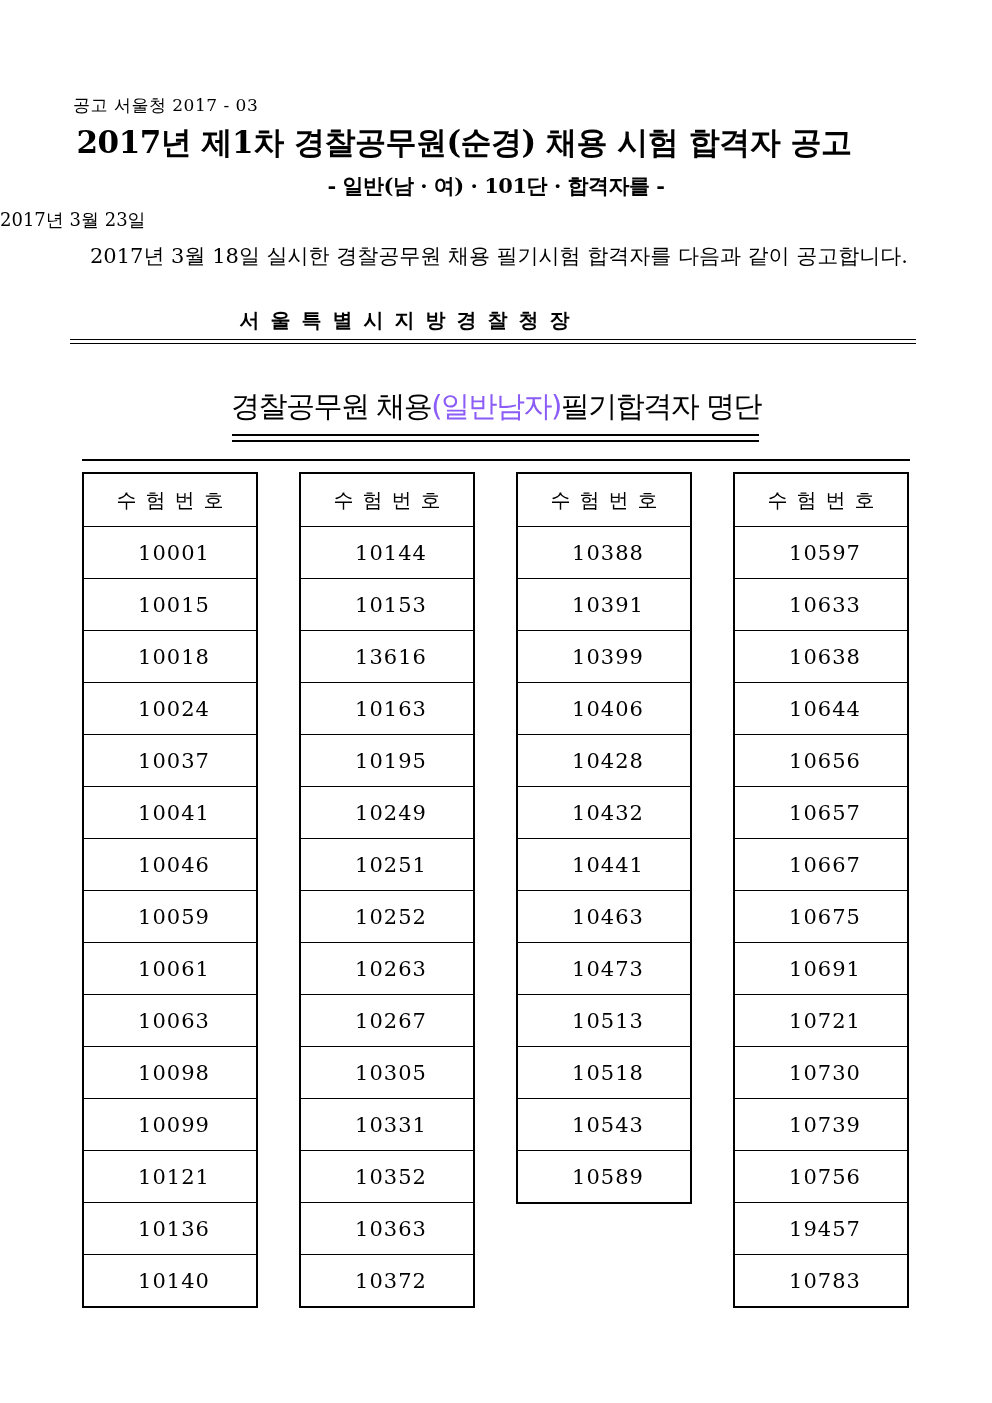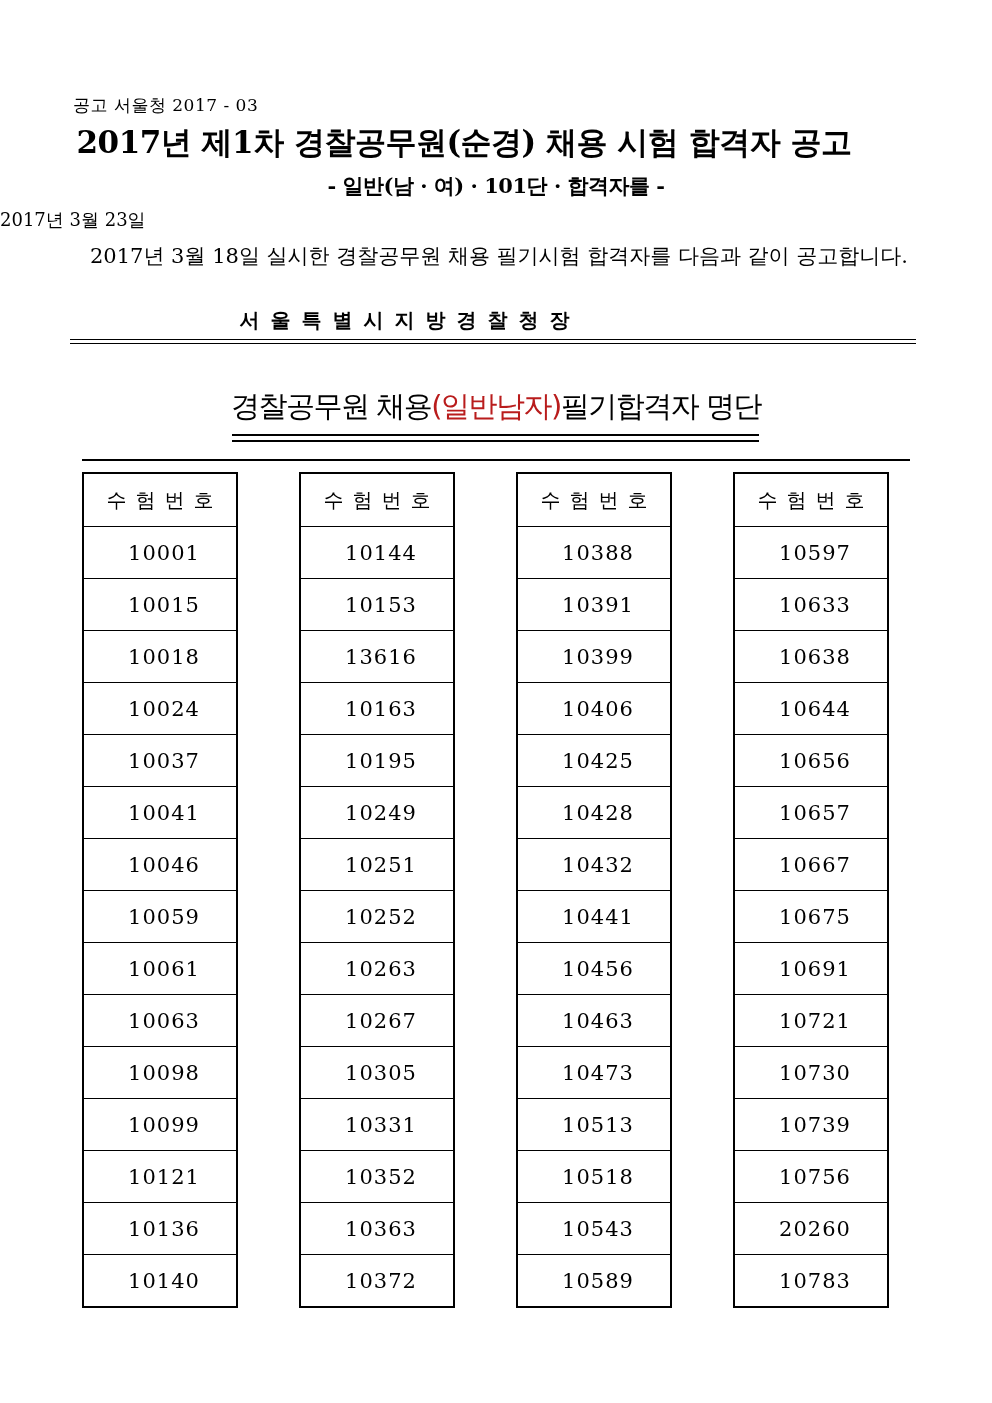--- a/index.html
+++ b/index.html
@@ -9,25 +9,25 @@
     }
     .abs { position: absolute; }
     .doc-no { left: 73px; top: 94px; font-size: 17px; white-space: nowrap; letter-spacing: 0.5px; }
     .title { left: 0; width: 832px; top: 122px; text-align: center; font-size: 31px; font-weight: bold; letter-spacing: -0.5px; white-space: nowrap; margin-left: 48px; }
     .subtitle { left: 0; width: 992px; top: 172px; text-align: center; font-size: 21px; font-weight: bold; white-space: nowrap; letter-spacing: -0.5px; }
     .date { left: 0; width: 992px; top: 208px; text-align: left; font-size: 18px; white-space: nowrap; }
     .body-text { left: 70px; width: 852px; top: 240px; font-size: 21px; line-height: 33px; text-indent: 20px; text-align: justify; text-align-last: left; }
     .authority { left: 0; width: 820px; top: 307px; text-align: center; font-size: 20px; font-weight: bold; letter-spacing: 11px; white-space: nowrap; }
     .double-rule { left: 70px; width: 846px; top: 339px; height: 3px; border-top: 1px solid #000; border-bottom: 1px solid #000; }
     .list-title { left: 0; width: 992px; top: 387px; text-align: center; font-size: 29px; white-space: nowrap; font-family: "DejaVu Sans", "Liberation Sans", sans-serif; letter-spacing: -1.5px; }
-    .list-title .accent { color: #b91c1c; }
+    .list-title .accent { color: #8b5cf6; }
     .title-rule { left: 232px; width: 527px; top: 434px; height: 4px; border-top: 2px solid #000; border-bottom: 2px solid #000; }
     .thick-rule { left: 82px; width: 828px; top: 459px; height: 0; border-top: 2px solid #000; }
     .tbl {
-      position: absolute; top: 472px; width: 156px; border-collapse: collapse;
+      position: absolute; top: 472px; width: 176px; border-collapse: collapse;
       border: 2px solid #000; table-layout: fixed;
     }
     .tbl th, .tbl td {
       border-top: 1px solid #000; height: 51px; padding: 0; text-align: center;
       vertical-align: middle; font-weight: normal;
     }
     .tbl th { height: 52px; font-size: 20px; letter-spacing: 9px; padding-left: 9px; }
     .tbl td { font-size: 21px; letter-spacing: 1px; padding-left: 8px; }
   </style>
 </head>
@@ -169,35 +169,29 @@
         <tr>
           <td>10391</td>
         </tr>
         <tr>
           <td>10399</td>
         </tr>
         <tr>
           <td>10406</td>
         </tr>
         <tr>
-          <td>10425</td>
-        </tr>
-        <tr>
           <td>10428</td>
         </tr>
         <tr>
           <td>10432</td>
         </tr>
         <tr>
           <td>10441</td>
         </tr>
         <tr>
-          <td>10456</td>
-        </tr>
-        <tr>
           <td>10463</td>
         </tr>
         <tr>
           <td>10473</td>
         </tr>
         <tr>
           <td>10513</td>
         </tr>
         <tr>
           <td>10518</td>
@@ -250,20 +244,20 @@
         <tr>
           <td>10730</td>
         </tr>
         <tr>
           <td>10739</td>
         </tr>
         <tr>
           <td>10756</td>
         </tr>
         <tr>
-          <td>20260</td>
+          <td>19457</td>
         </tr>
         <tr>
           <td>10783</td>
         </tr>
       </tbody>
     </table>
   </div>
 
 </body></html>

